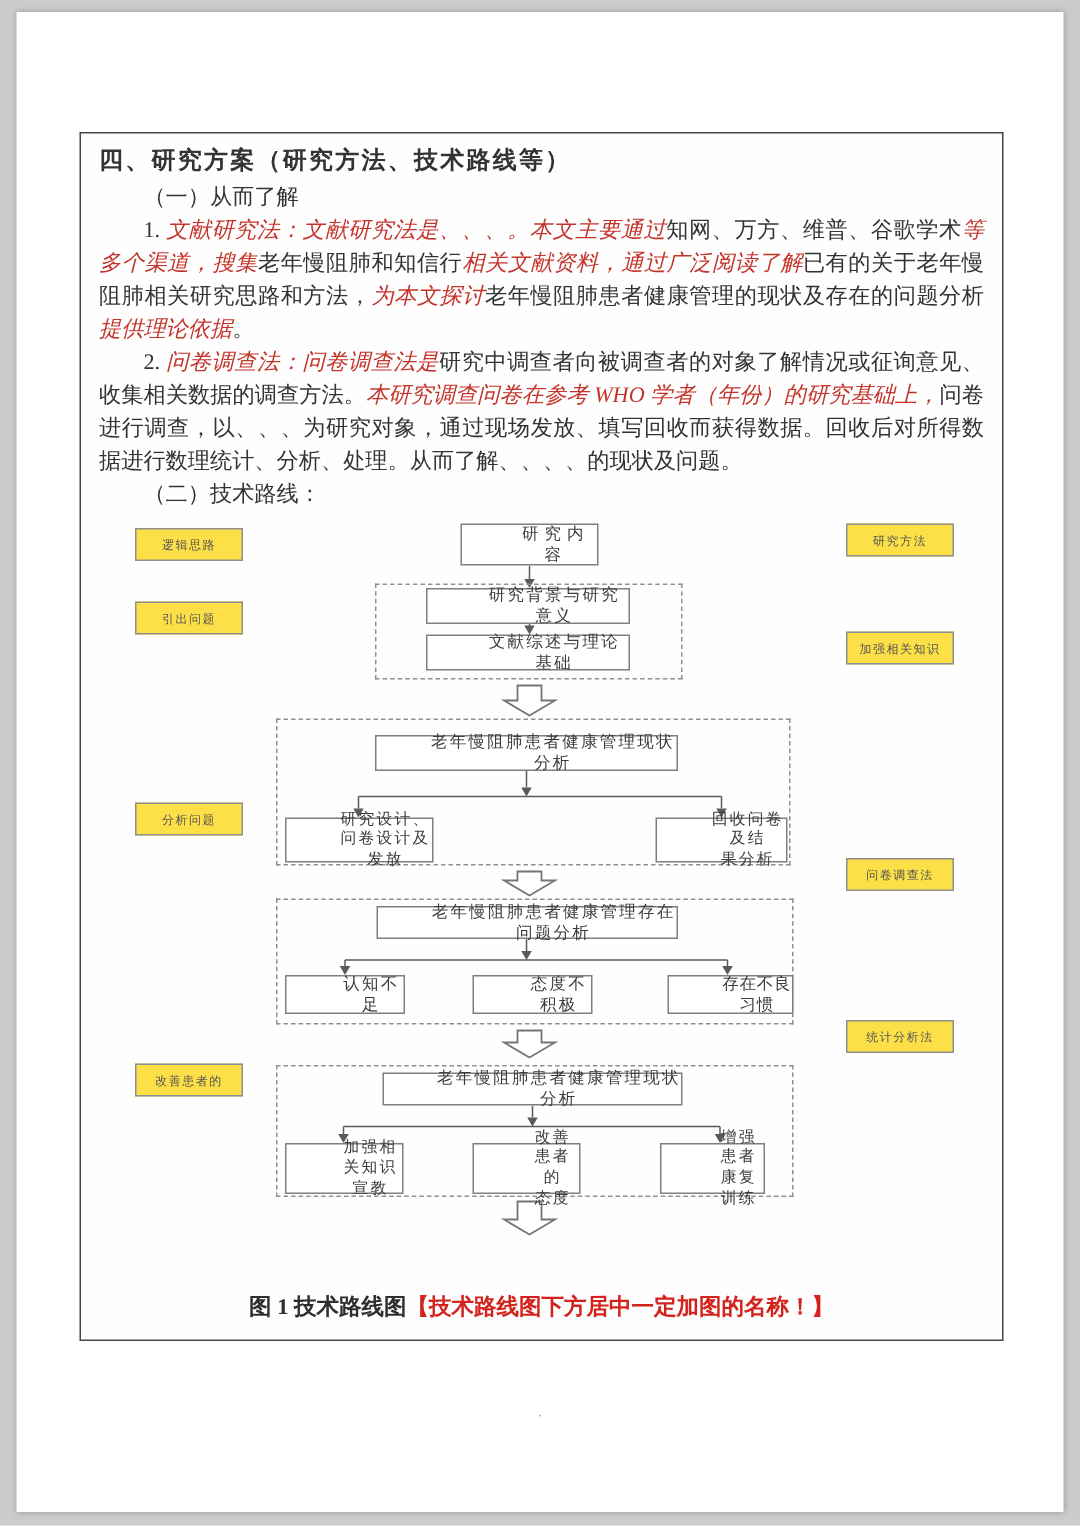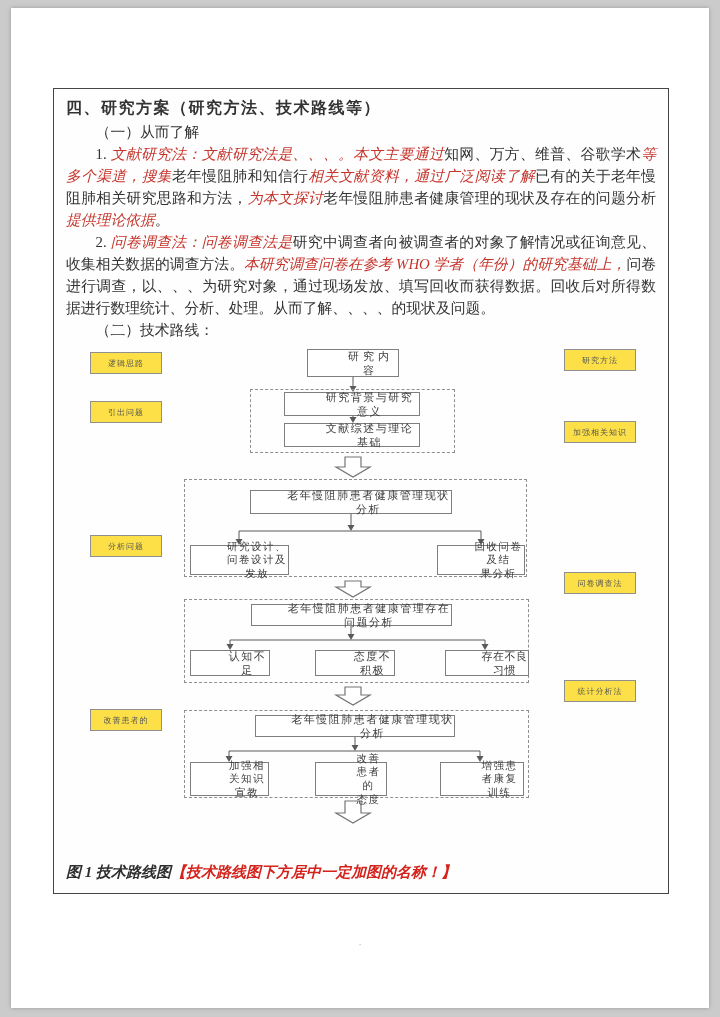--- a/index.html
+++ b/index.html
@@ -42,21 +42,21 @@
     white-space:pre-line;box-sizing:border-box;padding-left:35px;
   }
   .n.sp{letter-spacing:4px;}
   .dash{position:absolute;border:1px dashed #8f8f8f;box-sizing:border-box;}
   .lab{
     position:absolute;width:72px;height:22px;border:1px solid #8f8f8f;background:#fde047;
     display:flex;align-items:center;justify-content:center;
     font-size:8px;letter-spacing:1px;color:#555;box-sizing:border-box;
   }
   .caption{
-    margin-top:2px;font-size:15px;font-weight:600;line-height:20px;font-style:italic;
+    margin-top:2px;text-align:center;font-size:15px;font-weight:600;line-height:20px;
   }
   .cap-black{color:#2e2e2e;}
   .cap-red{color:#d4231c;}
   .footer-mark{
     position:absolute;left:0;right:0;top:930px;text-align:center;
     color:#b5b5b5;font-size:11px;
   }
   line{stroke:#5a5a5a;stroke-width:1;}
   polygon.head{fill:#5a5a5a;stroke:none;}
   polygon.big{fill:#ffffff;stroke:#757575;stroke-width:1.2;}
@@ -152,21 +152,21 @@
       <div class="n" style="left:124px;top:305px;width:80px;height:26px">认知不足</div>
       <div class="n" style="left:249px;top:305px;width:80px;height:26px">态度不积极</div>
       <div class="n" style="left:379px;top:305px;width:84px;height:26px;letter-spacing:0.5px">存在不良习惯</div>
 
       <div class="dash" style="left:118px;top:365px;width:345px;height:88px"></div>
       <div class="n" style="left:189px;top:370px;width:200px;height:22px">老年慢阻肺患者健康管理现状分析</div>
       <div class="n" style="left:124px;top:417px;width:79px;height:34px;font-size:10.5px">加强相关知识
 宣教</div>
       <div class="n" style="left:249px;top:417px;width:72px;height:34px;font-size:10.5px">改善患者的
 态度</div>
-      <div class="n" style="left:374px;top:417px;width:84px;height:34px;font-size:10.5px">增强患者康复
+      <div class="n" style="left:374px;top:417px;width:70px;height:34px;font-size:10.5px">增强患者康复
 训练</div>
 
     </div>
 
     <div class="caption">
       <span class="cap-black">图 1  技术路线图</span><span class="cap-red">【技术路线图下方居中一定加图的名称！】</span>
     </div>
 
   </div>
 

